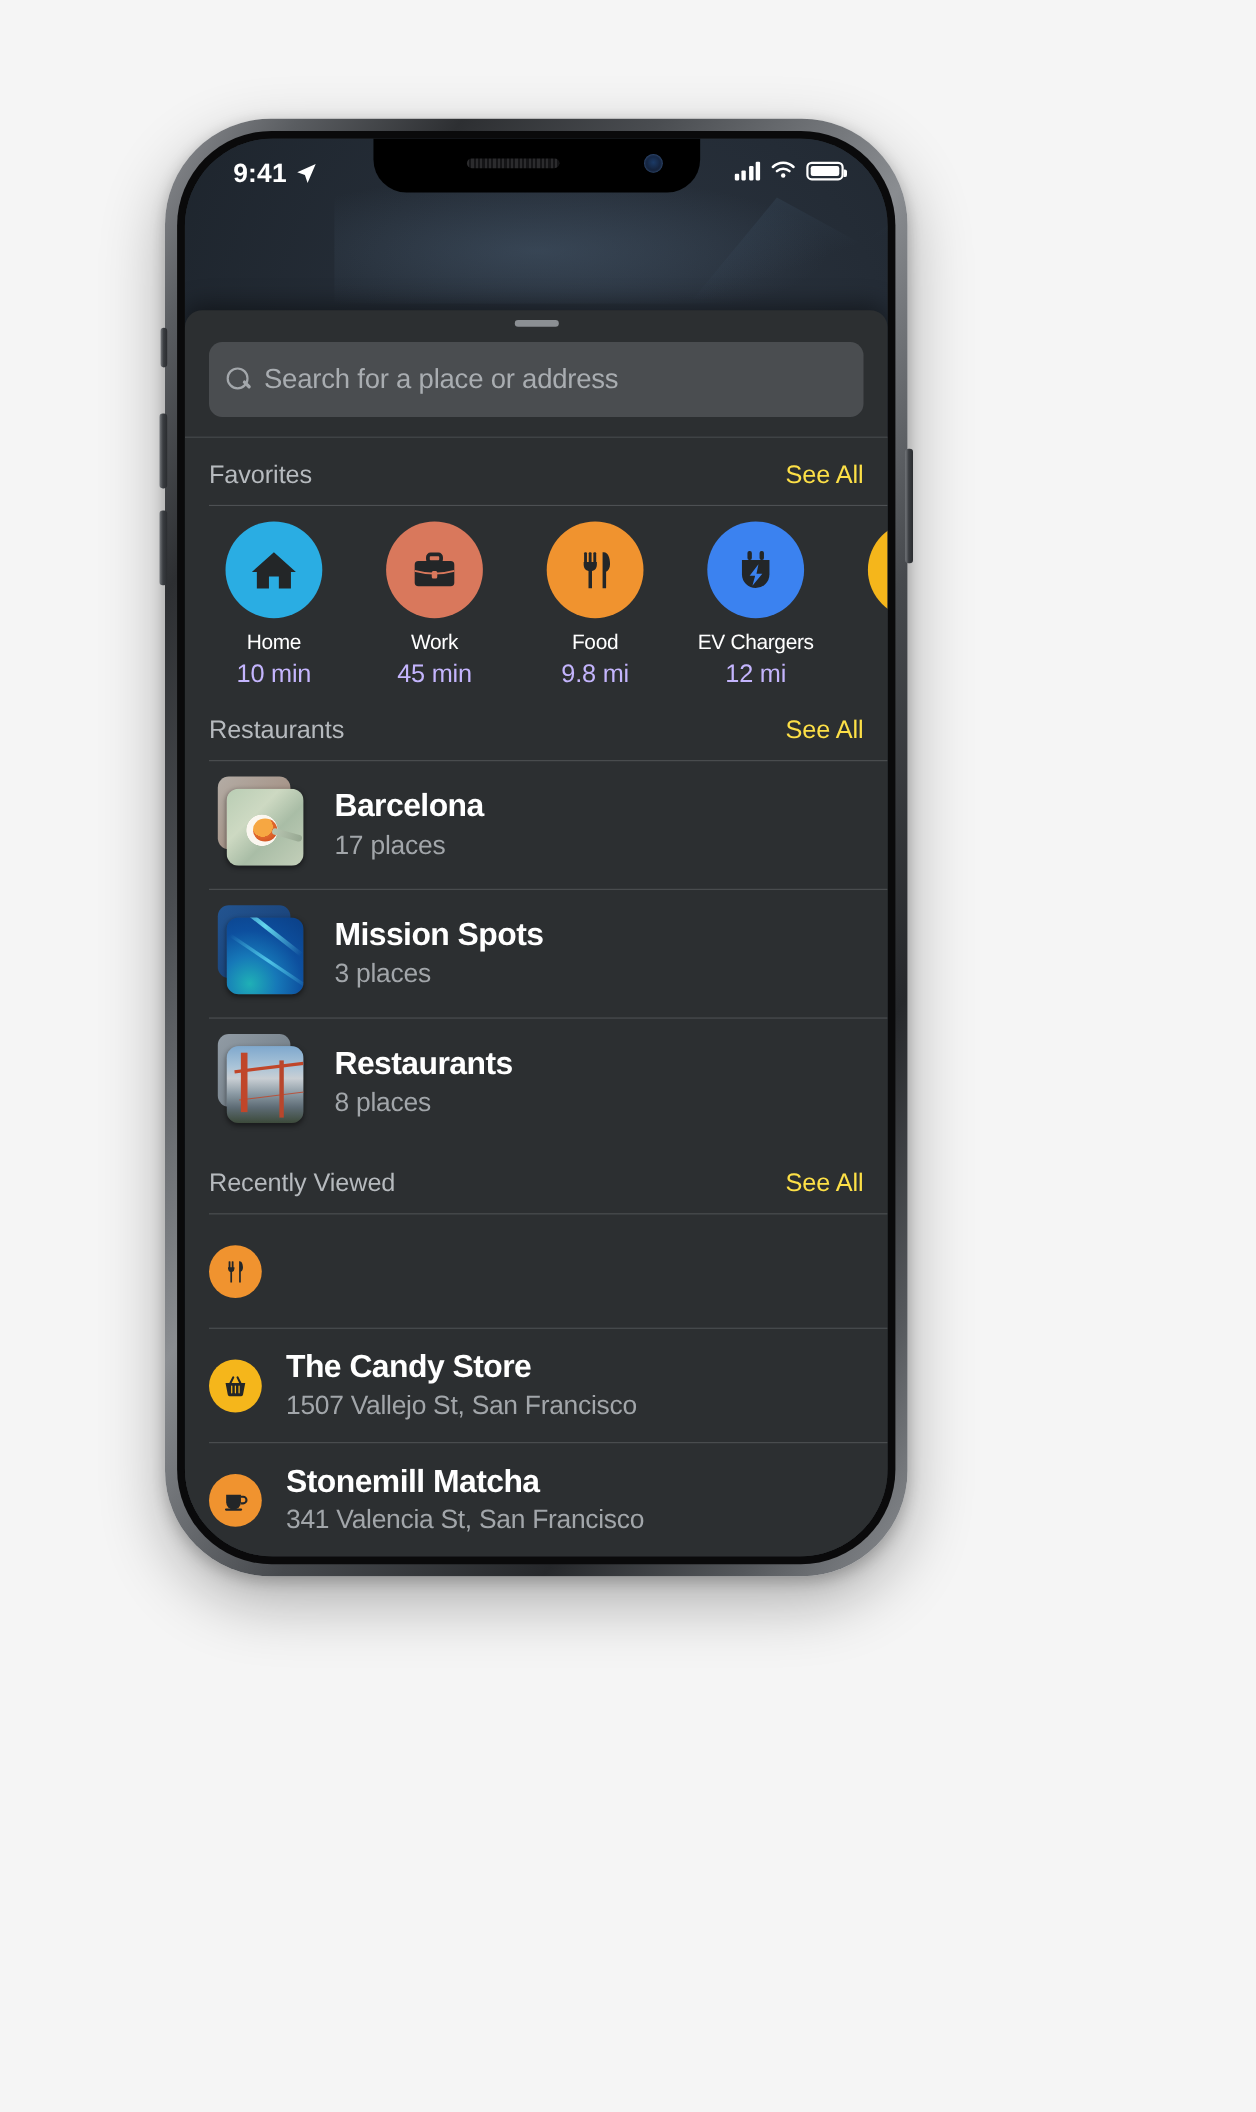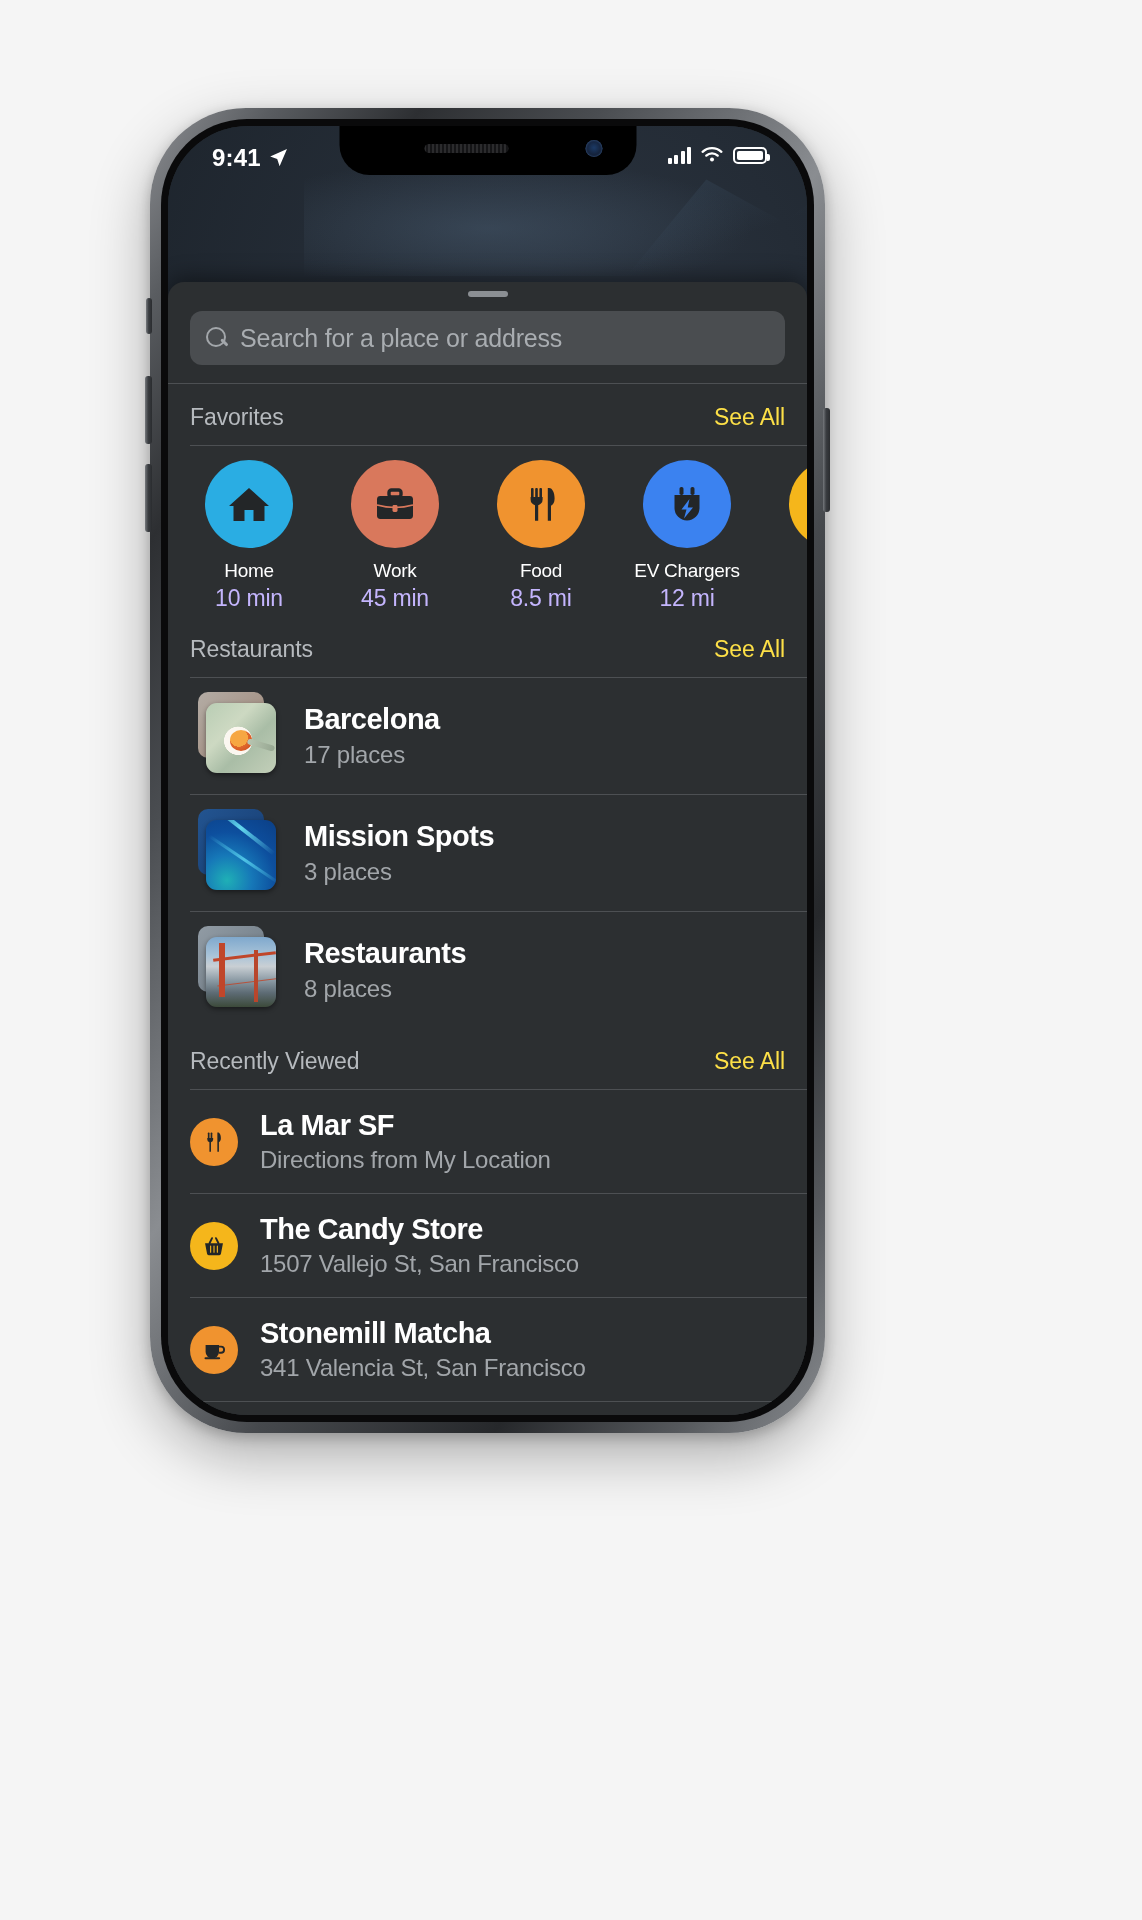--- a/index.html
+++ b/index.html
@@ -107,21 +107,21 @@
     border-radius:16px 16px 0 0;
     display:flex;flex-direction:column;
     box-shadow:0 -4px 22px rgba(0,0,0,.45);
   }
   #grabber{
     width:40px;height:6px;border-radius:3px;background:#8b8f93;
     margin:9px auto 0;flex:none;
   }
   #search-wrap{padding:14px 22px 18px;flex:none;}
   #search-bar{
-    height:54px;border-radius:12px;background:#4a4d50;
+    height:68px;border-radius:12px;background:#4a4d50;
     display:flex;align-items:center;gap:12px;padding:0 16px;
   }
   #search-icon{width:22px;height:22px;flex:none;position:relative;}
   #search-icon::before{content:"";position:absolute;left:0;top:0;width:16px;height:16px;border:2.6px solid #a3a7ab;border-radius:50%;}
   #search-icon::after{content:"";position:absolute;left:14px;top:14px;width:9px;height:2.6px;background:#a3a7ab;border-radius:2px;transform:rotate(45deg);}
   #search-placeholder{font-size:25px;color:#a9adb1;letter-spacing:-.2px;}
 
   #sheet-scroll{
     flex:1;overflow:hidden;background:#2c2f31;position:relative;
   }
@@ -321,21 +321,21 @@
                   <g fill="#232628">
                     <rect x="15" y="9" width="2.6" height="11" rx="1"></rect>
                     <rect x="19.2" y="9" width="2.6" height="11" rx="1"></rect>
                     <rect x="23.4" y="9" width="2.6" height="11" rx="1"></rect>
                     <path d="M14.6 18 h12 v2.6 a6 6 0 0 1-4.4 5.6 v15.6 h-3.2 V26.2 A6 6 0 0 1 14.6 20.6 Z"></path>
                     <path d="M33 9 c3.6 0 5.6 5 5.6 10.6 0 4-1.6 6.4-3.6 7.2 v15 h-3.2 V9 Z"></path>
                   </g>
                 </svg>
               </div>
               <div class="fav-label">Food</div>
-              <div class="fav-sub">8.5 mi</div>
+              <div class="fav-sub">9.8 mi</div>
             </div>
 
             <div class="fav-item">
               <div class="fav-circle" style="background:#3b82f0">
                 <svg width="50" height="50" viewBox="0 0 50 50">
                   <g fill="#232628">
                     <rect x="17.5" y="8" width="4" height="8" rx="1.8"></rect>
                     <rect x="28.5" y="8" width="4" height="8" rx="1.8"></rect>
                     <path d="M12.5 16 h25 v13 a12.5 12.5 0 0 1-12.5 12.5 A12.5 12.5 0 0 1 12.5 29 Z"></path>
                   </g>
@@ -412,24 +412,20 @@
           <div class="rv-row">
             <div class="rv-icon" style="background:#f0932f">
               <svg width="28" height="28" viewBox="0 0 50 50">
                 <g fill="#232628">
                   <rect x="14" y="8" width="3" height="12" rx="1.2"></rect>
                   <rect x="19" y="8" width="3" height="12" rx="1.2"></rect>
                   <path d="M13 18 h10.5 v2.4 a5.4 5.4 0 0 1-3.9 5.1 v17 h-2.8 V25.5 A5.4 5.4 0 0 1 13 20.4 Z"></path>
                   <path d="M32 8 c3.4 0 5.3 4.8 5.3 10.2 0 3.9-1.6 6.2-3.5 7v17.3 h-2.8 V8 Z"></path>
                 </g>
               </svg>
-            </div>
-            <div class="rv-text">
-              <div class="rv-title">La Mar SF</div>
-              <div class="rv-sub">Directions from My Location</div>
             </div>
           </div>
           <div class="hairline"></div>
 
           <div class="rv-row">
             <div class="rv-icon" style="background:#f5b61b">
               <svg width="28" height="28" viewBox="0 0 50 50">
                 <g fill="none" stroke="#232628" stroke-width="3.4" stroke-linecap="round">
                   <path d="M17 20 L21.5 11"></path>
                     <path d="M33 20 L28.5 11"></path>

